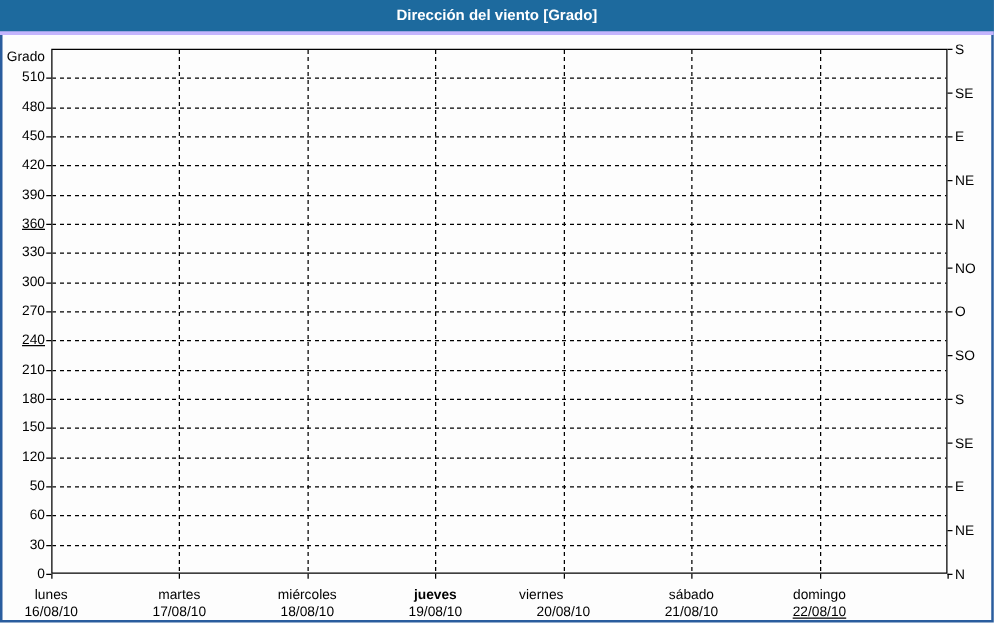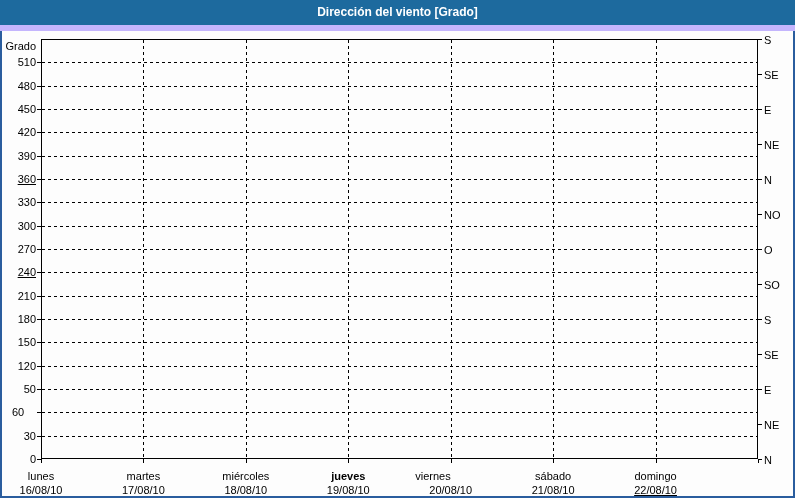--- a/index.html
+++ b/index.html
@@ -18,21 +18,21 @@
     position: absolute; left: 0; top: 0;
     width: 791px; height: 494px;
     border: 2px solid #2a5d9e;
     pointer-events: none;
     z-index: 5;
   }
   .titlebar {
     position: absolute; left: 0; top: 0;
     width: 795px; height: 25px;
     background: #1d6a9e;
-    border-bottom: 6px solid #c4b5fd;
+    border-bottom: 3px solid #c4b5fd;
     color: #ffffff;
     font-size: 12px; font-weight: bold;
     text-align: center; line-height: 25px;
     z-index: 6;
   }
   .chart { position: absolute; left: 0; top: 0; width: 795px; height: 498px; }
   .plot-frame {
     position: absolute;
     border: 1px solid #000;
     box-sizing: border-box;
@@ -87,21 +87,21 @@
       <div class="vgrid" style="left: 245.857px; top: 40px; height: 418px;"></div>
       <div class="vgrid" style="left: 348.286px; top: 40px; height: 418px;"></div>
       <div class="vgrid" style="left: 450.714px; top: 40px; height: 418px;"></div>
       <div class="vgrid" style="left: 553.143px; top: 40px; height: 418px;"></div>
       <div class="vgrid" style="left: 655.571px; top: 40px; height: 418px;"></div>
       <div class="tick" style="left: 37px; top: 459px; width: 4px; height: 1px;"></div>
       <div class="lbl ylab" style="left: 0px; top: 453px;">0</div>
       <div class="tick" style="left: 37px; top: 435.667px; width: 4px; height: 1px;"></div>
       <div class="lbl ylab" style="left: 0px; top: 429.667px;">30</div>
       <div class="tick" style="left: 37px; top: 412.333px; width: 4px; height: 1px;"></div>
-      <div class="lbl ylab" style="left: 0px; top: 406.333px; text-align: center;">60</div>
+      <div class="lbl ylab" style="left: 0px; top: 406.333px;">60</div>
       <div class="tick" style="left: 37px; top: 389px; width: 4px; height: 1px;"></div>
       <div class="lbl ylab" style="left: 0px; top: 383px;">50</div>
       <div class="tick" style="left: 37px; top: 365.667px; width: 4px; height: 1px;"></div>
       <div class="lbl ylab" style="left: 0px; top: 359.667px;">120</div>
       <div class="tick" style="left: 37px; top: 342.333px; width: 4px; height: 1px;"></div>
       <div class="lbl ylab" style="left: 0px; top: 336.333px;">150</div>
       <div class="tick" style="left: 37px; top: 319px; width: 4px; height: 1px;"></div>
       <div class="lbl ylab" style="left: 0px; top: 313px;">180</div>
       <div class="tick" style="left: 37px; top: 295.667px; width: 4px; height: 1px;"></div>
       <div class="lbl ylab" style="left: 0px; top: 289.667px;">210</div>

